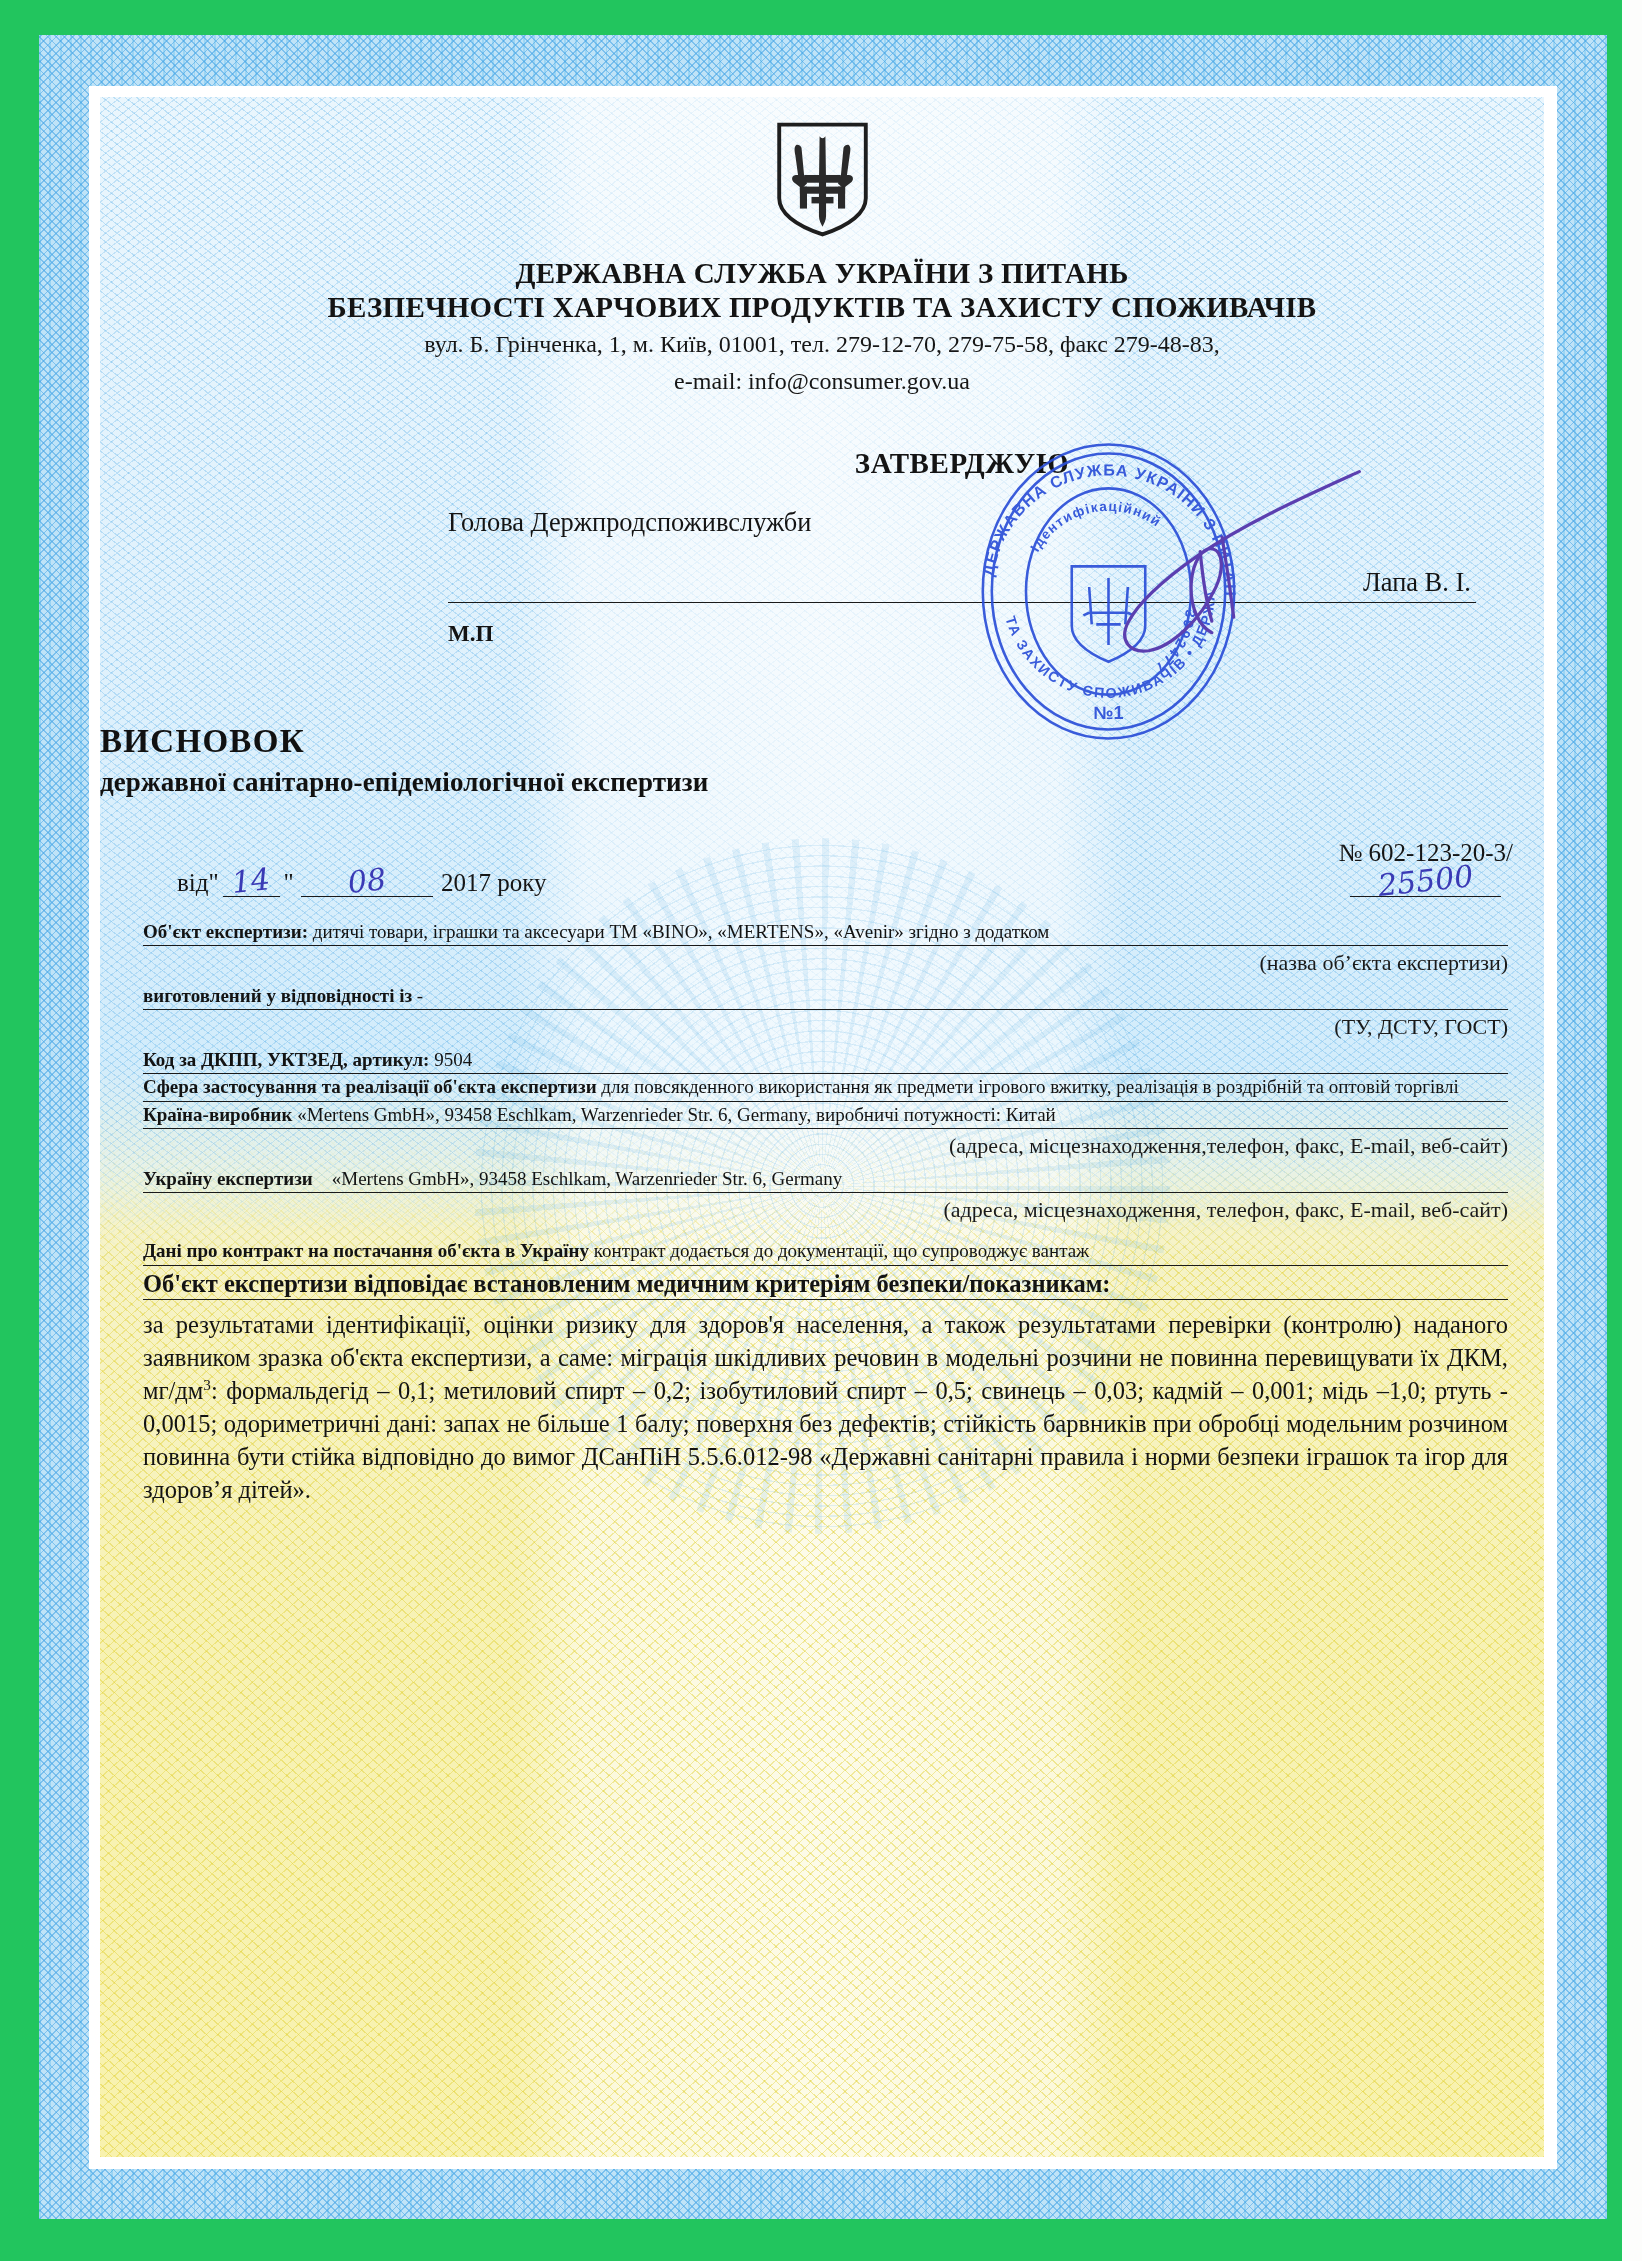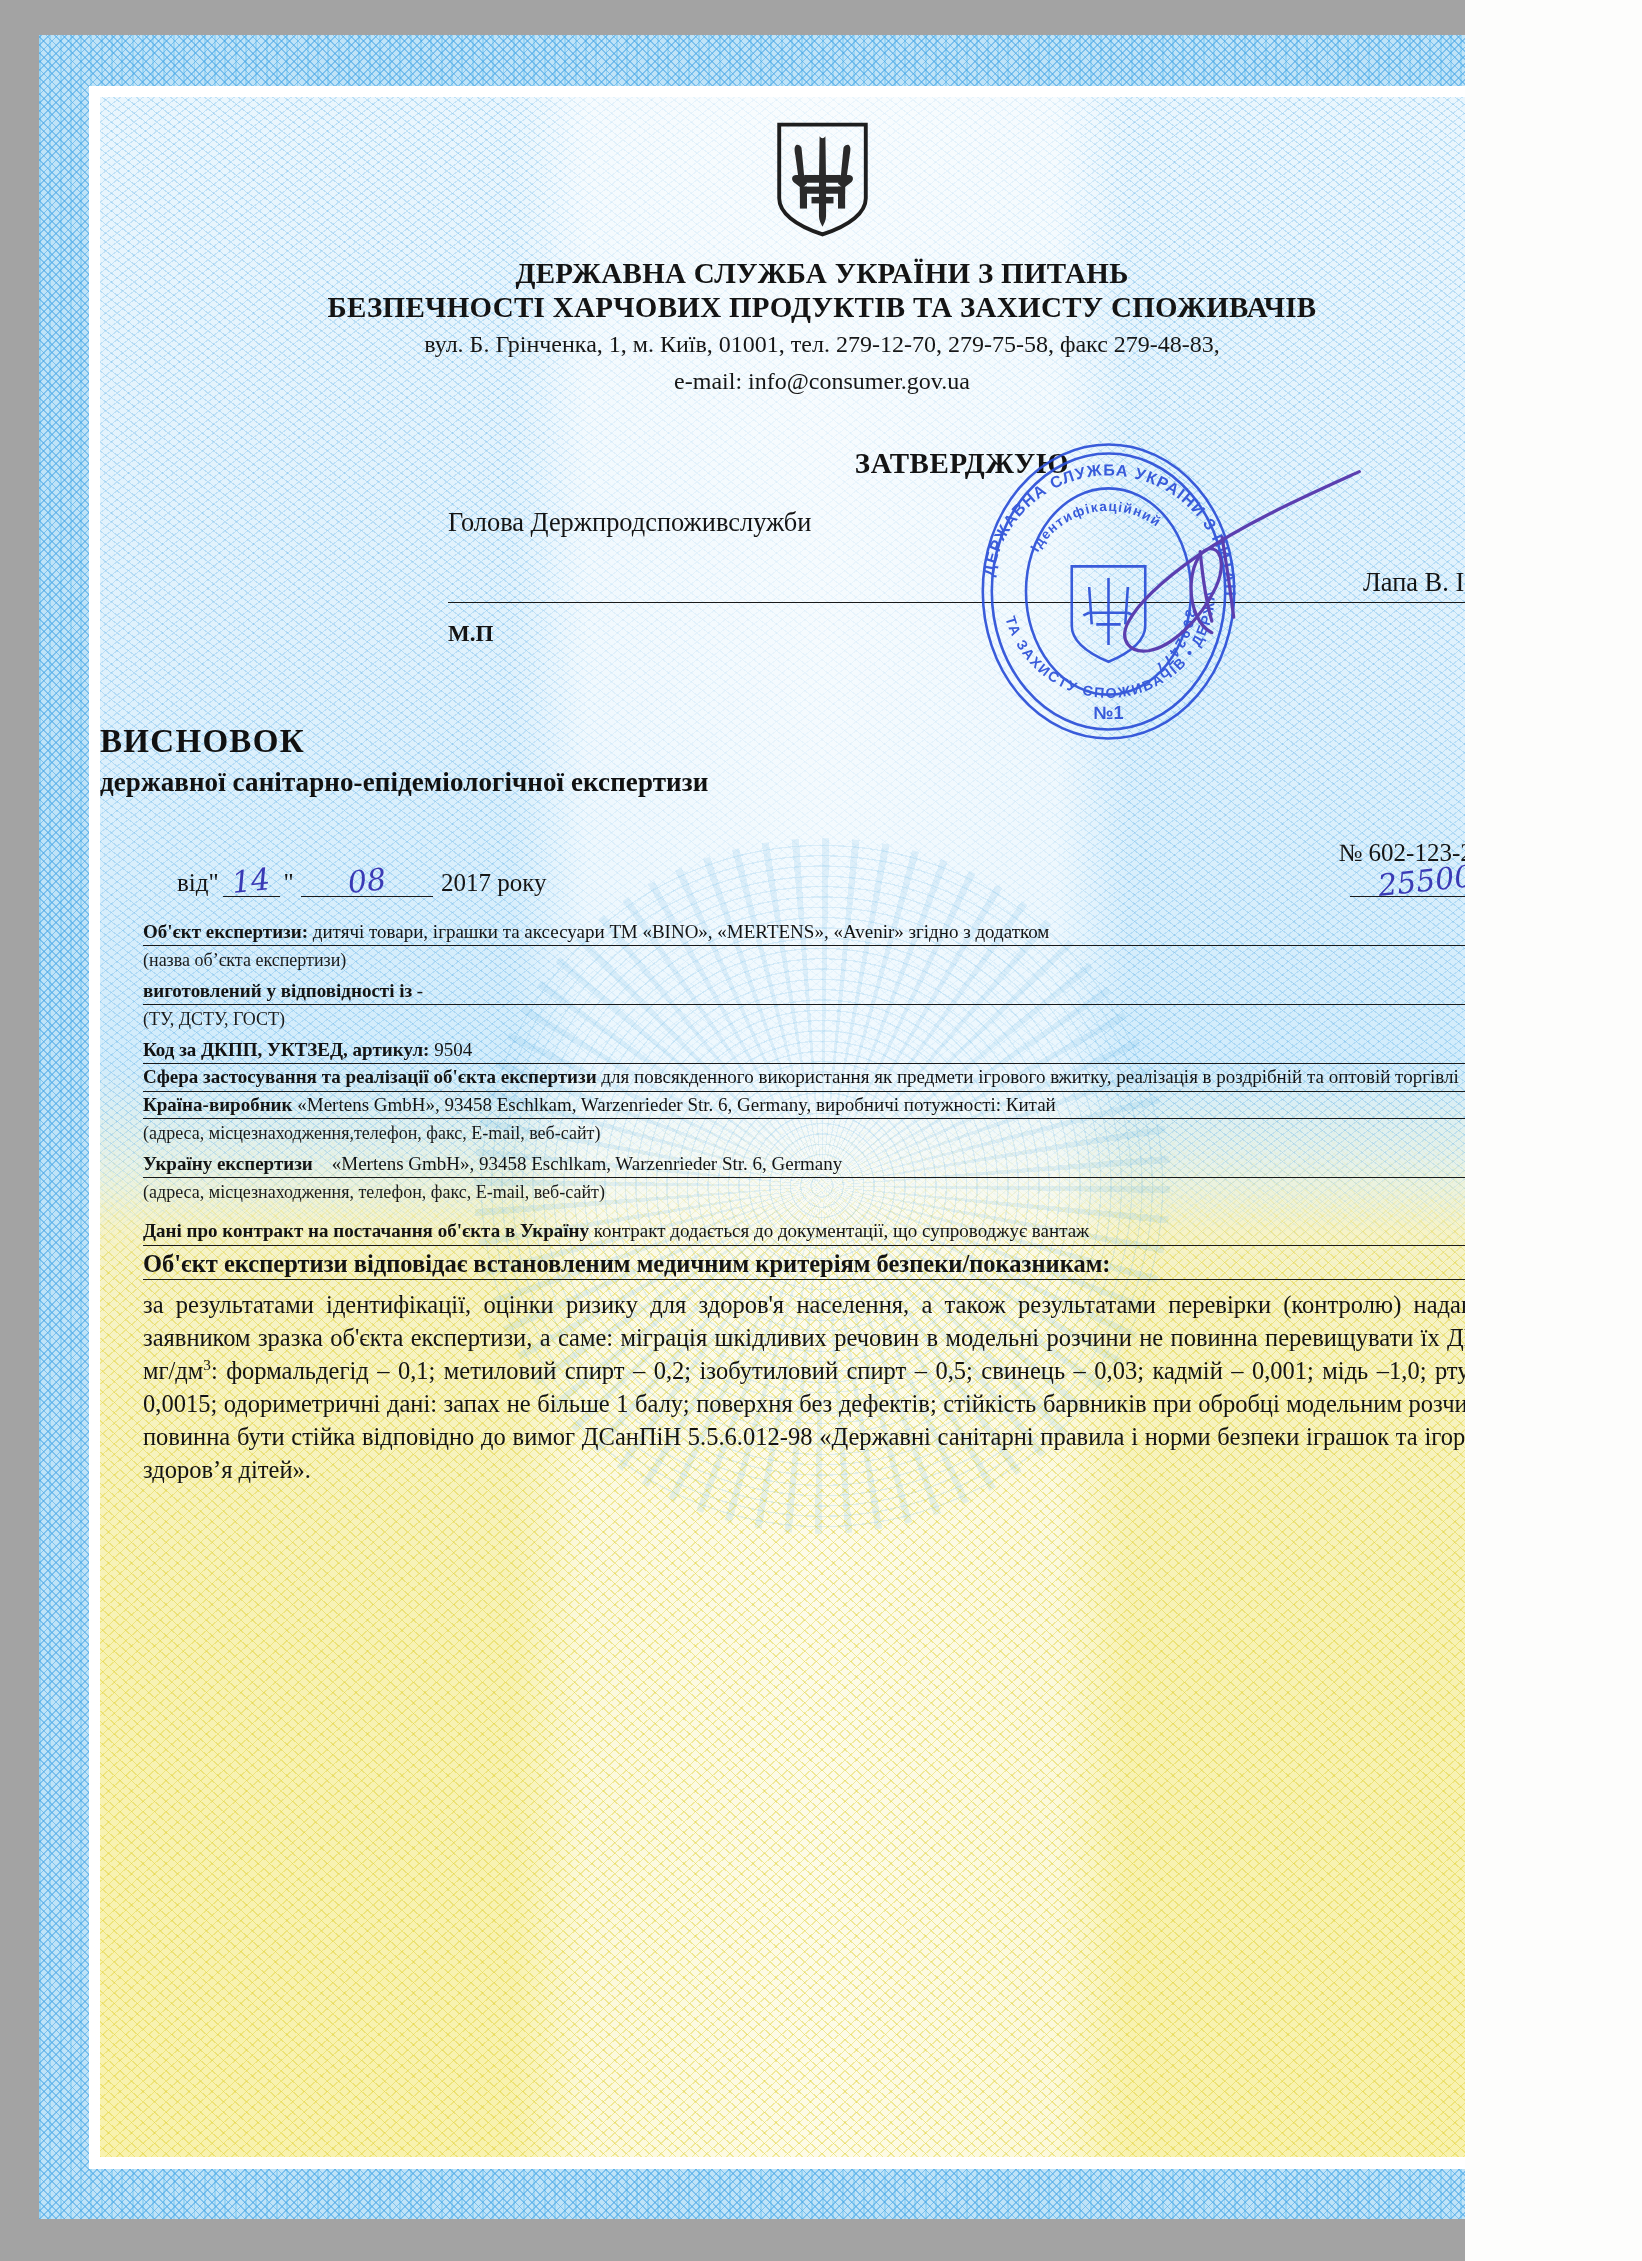--- a/index.html
+++ b/index.html
@@ -5,23 +5,23 @@
 <style>
   * { box-sizing: border-box; margin: 0; padding: 0; }
 
   html, body {
     background: #fdfdfc;
     font-family: "Liberation Serif", "DejaVu Serif", serif;
   }
 
   .page {
     position: relative;
-    width: 1465px;
+    width: 1622px;
     height: 2261px;
-    background: #a3a3a3;
+    background: #22c55e;
     overflow: hidden;
   }
 
   
   .border-outer {
     position: absolute;
     left: 39px; top: 35px;
     width: 1568px; height: 2184px;
     background:
       repeating-linear-gradient(45deg, rgba(70,165,230,.55) 0 1.3px, rgba(255,255,255,0) 1.3px 5.8px),
@@ -282,22 +282,22 @@
     line-height: 1.33;
     text-align: justify;
   }
   .fld .txt.nojust { text-align: left; }
   b.lbl { font-weight: bold; }
   .rule {
     border-bottom: 1.6px solid #1a1a1a;
     margin-top: 1.3px;
   }
   .caption {
-    text-align: left;
-    font-size: 18px;
+    text-align: right;
+    font-size: 22px;
     margin-top: 3.9px;
     margin-bottom: 6.4px;
     color: #1a1a1a;
   }
   .gap-sm { height: 9px; }
 
   .criteria-head {
     font-size: 24.5px;
     font-weight: bold;
     padding: 0 13px;

